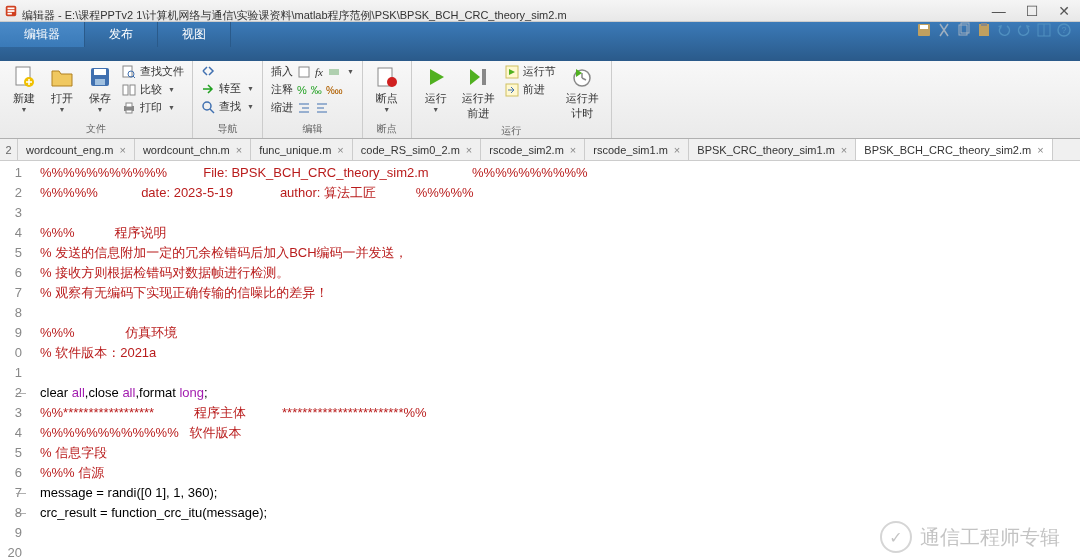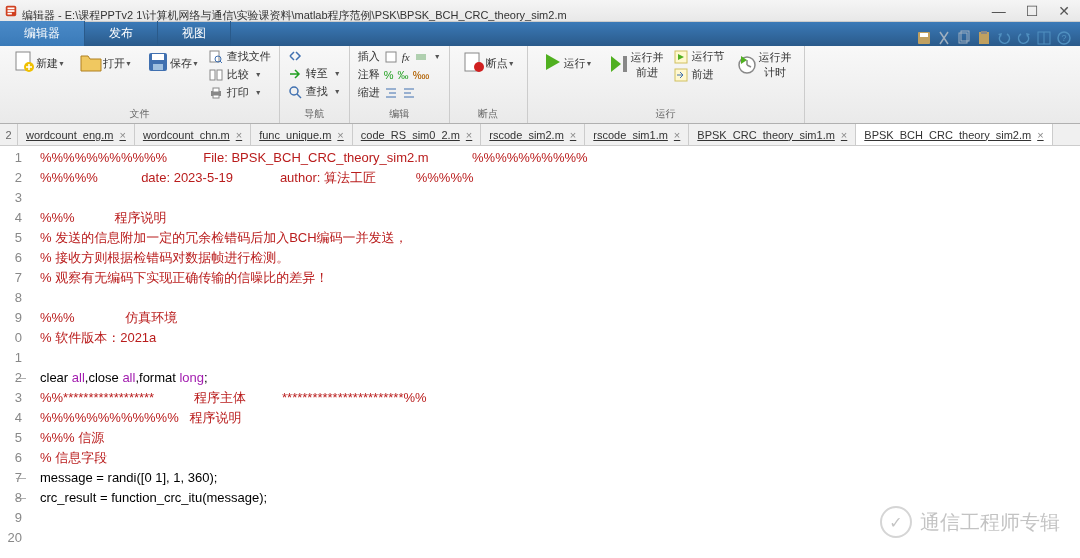--- a/index.html
+++ b/index.html
@@ -4,42 +4,42 @@
   <style>
     * { margin: 0; padding: 0; box-sizing: border-box; font-family: "Microsoft YaHei", "SimSun", Arial, sans-serif; }
     body { background: #fff; font-size: 12px; overflow: hidden; width: 1080px; height: 558px; position: relative; }
     
     .titlebar { height: 22px; background: linear-gradient(to bottom, #f5f5f5, #e8e8e8); display: flex; align-items: center; padding: 0 4px; border-bottom: 1px solid #ccc; }
     .titlebar-icon { width: 14px; height: 14px; margin-right: 4px; }
     .titlebar-text { flex: 1; font-size: 11px; color: #333; margin-top: 10px; }
     .titlebar-controls { display: flex; gap: 8px; font-size: 14px; color: #555; }
     .titlebar-controls span { cursor: pointer; padding: 0 6px; }
     
-    .ribbon-tabs { height: 24px; background: linear-gradient(to bottom, #3b7ab8, #2a5a8a); display: flex; align-items: flex-end; }
+    .ribbon-tabs { height: 39px; background: linear-gradient(to bottom, #3b7ab8, #2a5a8a); display: flex; align-items: flex-start; }
     .ribbon-tab { padding: 4px 24px; color: #fff; font-size: 12px; cursor: pointer; display: flex; align-items: center; }
     .ribbon-tab.active { background: linear-gradient(to bottom, #4a8ac8, #3a7ab8); border-right: 1px solid #2a5a8a; }
     .ribbon-tab:not(.active) { border-right: 1px solid #2a5a8a; }
     .ribbon-quickbar { margin-left: auto; display: flex; align-items: center; gap: 4px; padding-right: 8px; }
     .qb-icon { width: 16px; height: 16px; display: inline-block; }
     
     .ribbon-body { height: 78px; background: linear-gradient(to bottom, #f8f8f8, #eaeaea); border-bottom: 1px solid #b0b0b0; display: flex; }
     .ribbon-group { border-right: 1px solid #ccc; padding: 2px 6px; display: flex; flex-direction: column; }
     .ribbon-group-content { flex: 1; display: flex; align-items: flex-start; gap: 2px; }
     .ribbon-group-label { text-align: center; font-size: 10px; color: #666; padding-top: 1px; }
-    .big-btn { display: flex; flex-direction: row; align-items: center; padding: 2px 6px; cursor: pointer; font-size: 11px; color: #333; }
+    .big-btn { display: flex; flex-direction: column; align-items: center; padding: 2px 6px; cursor: pointer; font-size: 11px; color: #333; }
     .big-btn .icon { width: 24px; height: 24px; margin-bottom: 2px; }
     .big-btn .dropdown-arrow { font-size: 7px; color: #555; }
     .small-btns { display: flex; flex-direction: column; gap: 1px; }
     .small-btn { display: flex; align-items: center; gap: 4px; font-size: 11px; color: #333; cursor: pointer; padding: 1px 2px; white-space: nowrap; }
     .small-btn .icon { width: 14px; height: 14px; flex-shrink: 0; }
     .small-btn .arrow { font-size: 7px; color: #555; margin-left: 2px; }
     
     .tabbar { height: 22px; background: #f0f0f0; border-bottom: 1px solid #ccc; display: flex; align-items: stretch; font-size: 11px; }
     .line-toggle { width: 18px; border-right: 1px solid #ccc; display: flex; align-items: center; justify-content: center; color: #666; cursor: pointer; }
-    .file-tab { padding: 3px 8px; border-right: 1px solid #ccc; display: flex; align-items: center; gap: 6px; color: #333; cursor: pointer; background: #f0f0f0; text-decoration: underline; }
+    .file-tab { padding: 3px 8px; border-right: 1px solid #ccc; display: flex; align-items: center; gap: 6px; color: #333; cursor: pointer; background: #f0f0f0; }
     .file-tab.active { background: #fff; }
     .file-tab .close { color: #888; font-size: 11px; }
     
     .editor-area { display: flex; height: calc(558px - 22px - 24px - 78px - 22px); overflow: hidden; position: relative; }
     .gutter { width: 28px; text-align: right; padding-right: 6px; font-family: Consolas, monospace; font-size: 13px; color: #888; background: #fff; line-height: 20px; padding-top: 2px; }
     .gutter div { height: 20px; }
     .code { flex: 1; font-family: Consolas, "Courier New", monospace; font-size: 13px; line-height: 20px; padding-top: 2px; padding-left: 12px; position: relative; }
     .code-line { height: 20px; white-space: pre; }
     .code-line.dash::before { content: "—"; position: absolute; left: -12px; color: #999; font-size: 10px; }
     .comment { color: #b91c1c; }
@@ -359,23 +359,23 @@
       <div class="code-line"><span class="comment">%%%           程序说明</span></div>
       <div class="code-line"><span class="comment">% 发送的信息附加一定的冗余检错码后加入BCH编码一并发送，</span></div>
       <div class="code-line"><span class="comment">% 接收方则根据检错码对数据帧进行检测。</span></div>
       <div class="code-line"><span class="comment">% 观察有无编码下实现正确传输的信噪比的差异！</span></div>
       <div class="code-line">&nbsp;</div>
       <div class="code-line"><span class="comment">%%%              仿真环境</span></div>
       <div class="code-line"><span class="comment">% 软件版本：2021a</span></div>
       <div class="code-line">&nbsp;</div>
       <div class="code-line dash">clear <span class="string">all</span>,close <span class="string">all</span>,format <span class="string">long</span>;</div>
       <div class="code-line"><span class="comment">%%******************           程序主体          ************************%%</span></div>
-      <div class="code-line"><span class="comment">%%%%%%%%%%%%   程序说明</span></div>
+      <div class="code-line"><span class="comment">%%%%%%%%%%%%   软件版本</span></div>
+      <div class="code-line"><span class="comment">% 信息字段</span></div>
       <div class="code-line"><span class="comment">%%% 信源</span></div>
-      <div class="code-line"><span class="comment">% 信息字段</span></div>
       <div class="code-line dash">message = randi([0 1], 1, 360);</div>
       <div class="code-line dash">crc_result = function_crc_itu(message);</div>
       <div class="code-line">&nbsp;</div>
     </div>
   <div class="watermark">
     <span class="watermark-icon">✓</span>
     <span>通信工程师专辑</span>
   </div>
 </div>
 

